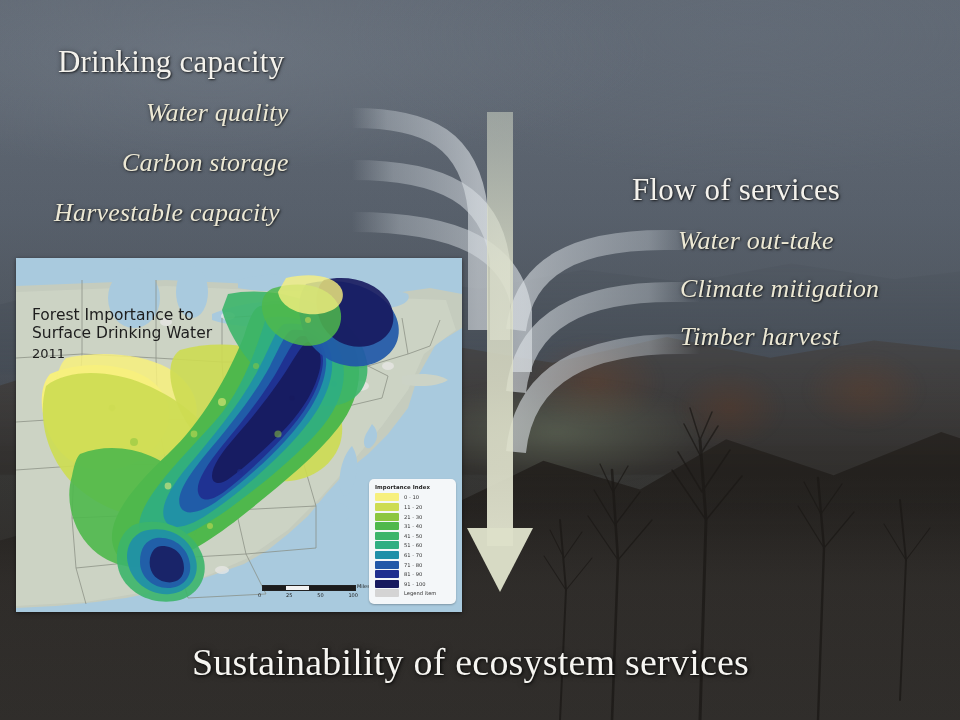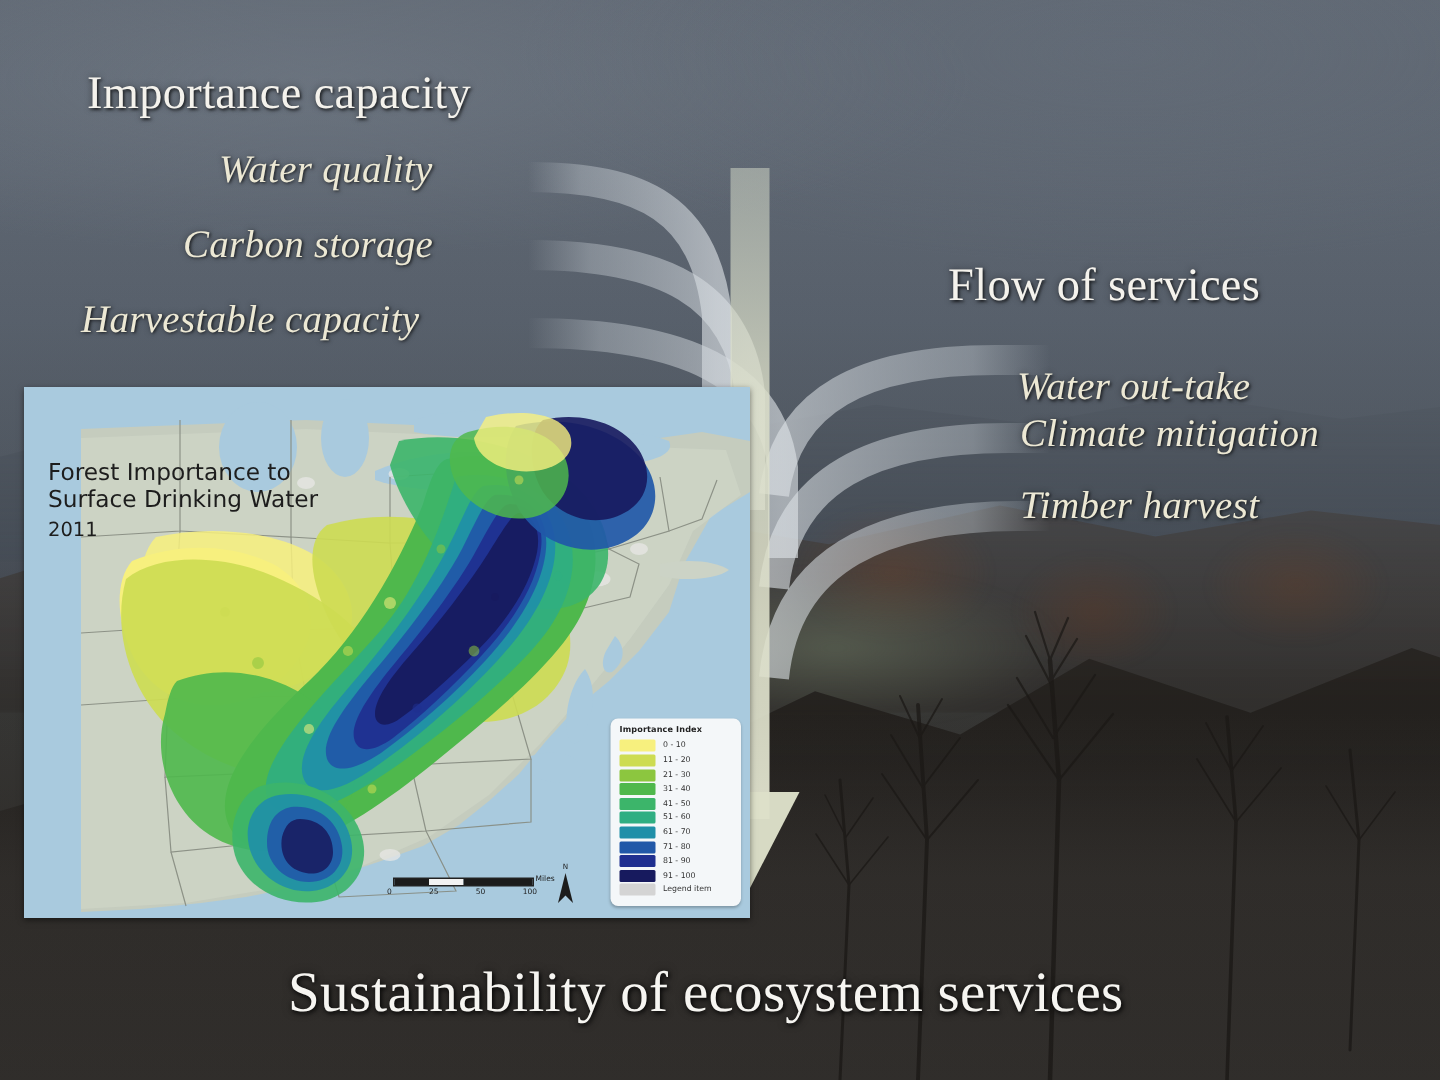--- a/index.html
+++ b/index.html
@@ -84,21 +84,20 @@
   .caption{
     font-size:38px;color:#f6f5f1;
     text-shadow:1px 1px 3px rgba(0,0,0,.8), 0 0 6px rgba(0,0,0,.5);
   }
 
   
   #map{
     position:absolute;left:16px;top:258px;width:446px;height:354px;
     overflow:hidden;background:#a9cade;
     box-shadow:0 1px 4px rgba(0,0,0,.5);
-    padding-left:38px;
   }
   #map svg{display:block;width:100%;height:100%;}
   .map-title{
     position:absolute;left:16px;top:48px;
     font-family:"DejaVu Sans", sans-serif;
     font-size:15.5px;line-height:1.18;color:#1d1d1d;font-weight:400;
   }
   .map-year{
     position:absolute;left:16px;top:88px;
     font-family:"DejaVu Sans", sans-serif;
@@ -190,27 +189,27 @@
       <path d="M516 392 C 524 318, 584 292, 672 292 L700 292" stroke-width="20"></path>
       <path d="M516 452 C 524 370, 592 344, 680 344 L700 344" stroke-width="20"></path>
     </g>
 
     <g>
       <rect x="487" y="112" width="26" height="434" fill="url(#shaftGrad)"></rect>
       <polygon points="467,528 533,528 500,592" fill="#dde0c9" opacity=".97"></polygon>
     </g>
   </svg>
 
-  <div class="txt head" style="left:58px;top:44px;">Importance capacity</div>
+  <div class="txt head" style="left:58px;top:44px;">Drinking capacity</div>
   <div class="txt item" style="left:146px;top:98px;">Water quality</div>
   <div class="txt item" style="left:122px;top:148px;">Carbon storage</div>
   <div class="txt item" style="left:54px;top:198px;">Harvestable capacity</div>
 
   <div class="txt head" style="left:632px;top:172px;">Flow of services</div>
-  <div class="txt item" style="left:678px;top:226px;margin-top:17px;">Water out-take</div>
+  <div class="txt item" style="left:678px;top:226px;">Water out-take</div>
   <div class="txt item" style="left:680px;top:274px;">Climate mitigation</div>
   <div class="txt item" style="left:680px;top:322px;">Timber harvest</div>
 
   <div class="txt caption" style="left:192px;top:640px;">Sustainability of ecosystem services</div>
 
   <div id="map">
 
     <svg viewBox="0 0 446 354" preserveAspectRatio="none">
 
       <rect x="0" y="0" width="446" height="354" fill="#a9cade"></rect>

